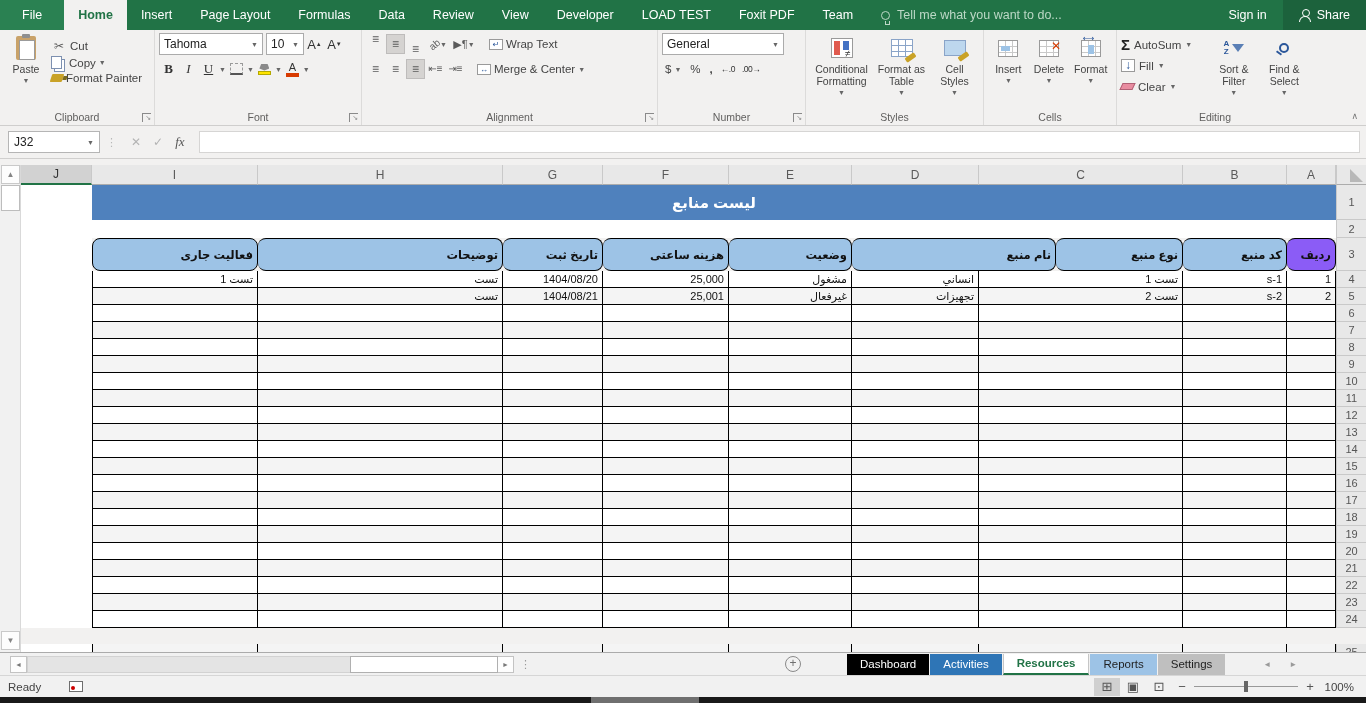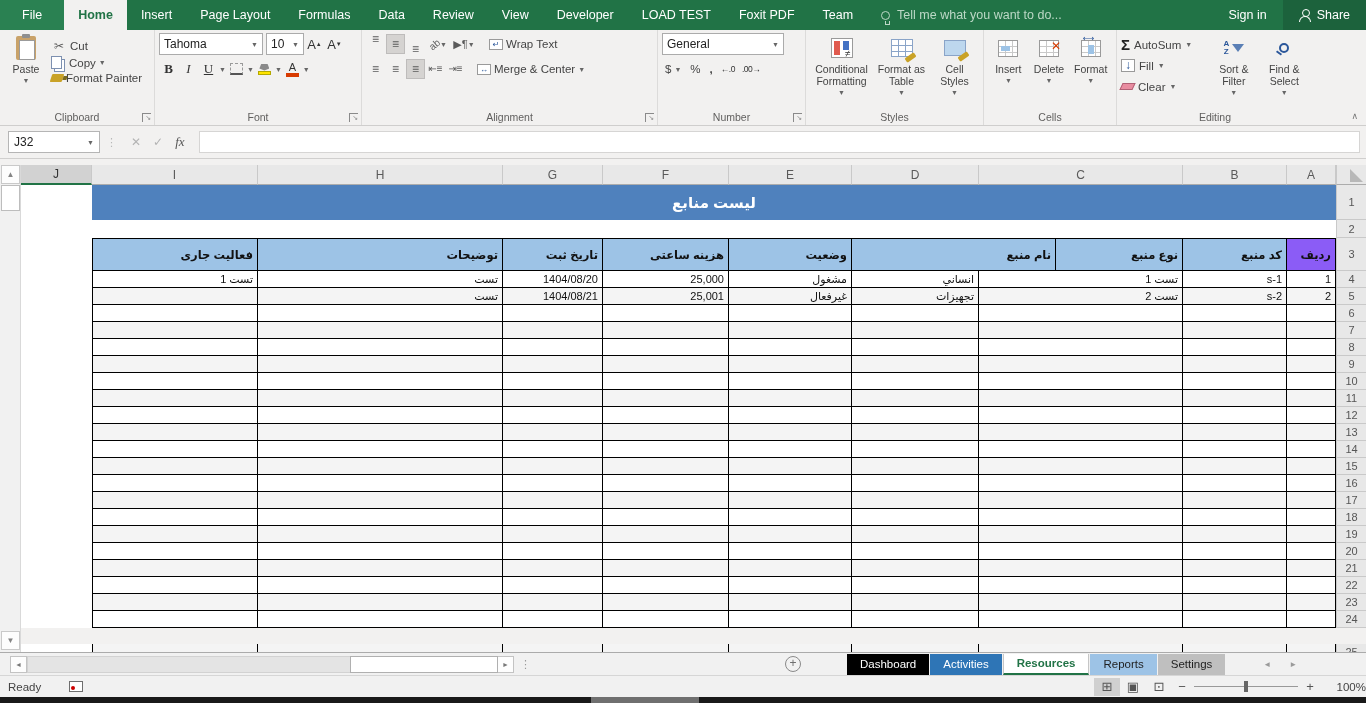--- a/index.html
+++ b/index.html
@@ -110,21 +110,21 @@
   .vbtn.down { position:absolute; bottom:1px; left:0; }
   .gridwrap { position:absolute; left:21px; right:0; top:6px; bottom:0; display:flex; flex-direction:column; }
   .colheads { display:flex; height:20px; flex:none; }
   .ch { background:#e8e8e8; border-right:1px solid #c9c9c9; border-bottom:1px solid #acacac; color:#5a5a5a; font-size:12px; display:flex; align-items:center; justify-content:center; flex:none; }
   .ch.selcol { background:#d2d2d2; border-bottom:2px solid #217346; color:#333; }
   .corner { width:30px; flex:none; background:#e8e8e8; border-left:1px solid #c9c9c9; border-bottom:1px solid #acacac; position:relative; }
   .corner .tri { position:absolute; right:3px; bottom:2px; width:13px; height:13px; background:#b8b8b8; clip-path:polygon(0 0,100% 100%,0 100%); }
   .gr { display:flex; flex:none; }
   .jcell { background:#fff; flex:none; }
   .titlecell { background:#4F81BD; color:#fff; font-weight:bold; font-size:15px; display:flex; align-items:center; justify-content:center; flex:none; direction:rtl; }
-  .hc { background:#9DC3E6; border-right:1px solid #000; border-bottom:1px solid #000; border-top:1px solid #000; color:#111; font-weight:bold; font-size:11.5px; direction:rtl; text-align:right; padding:0 4px; display:flex; align-items:center; justify-content:flex-start; flex:none; overflow:hidden; white-space:nowrap; }
+  .hc { background:#9DC3E6; border-right:1px solid #000; border-bottom:1px solid #000; border-top:1px solid #000; color:#111; font-weight:bold; font-size:11.5px; direction:rtl; text-align:right; padding:0 4px; display:flex; align-items:center; justify-content:flex-start; flex:none; overflow:hidden; white-space:nowrap;border-radius:8px; }
   .tc { background:#fff; border-right:1px solid #000; border-bottom:1px solid #000; font-size:11px; color:#111; direction:rtl; padding:0 4px; display:flex; align-items:center; flex:none; overflow:hidden; white-space:nowrap; }
   .band { background:#f4f4f4; }
   .lb { border-left:1px solid #000; }
   .gut { width:30px; flex:none; background:#e8e8e8; border-left:1px solid #c9c9c9; border-bottom:1px solid #c9c9c9; color:#555; font-size:11px; display:flex; align-items:center; justify-content:center; }
 
   
   .stabs { height:23px; background:#f1f1f1; border-top:1px solid #ababab; display:flex; align-items:center; flex:none; padding-left:10px; }
   .harrow { width:17px; height:17px; background:#fdfdfd; border:1px solid #c3c3c3; color:#777; font-size:7px; display:flex; align-items:center; justify-content:center; flex:none; }
   .htrack { width:470px; height:17px; background:#e4e4e4; border:1px solid #d2d2d2; position:relative; flex:none; }
   .hthumb { position:absolute; left:322px; top:-1px; width:148px; height:17px; background:#fff; border:1px solid #b0b0b0; }
@@ -139,21 +139,21 @@
   .statusbar { height:22px; background:#f1f1f1; border-top:1px solid #d6d6d6; display:flex; align-items:center; flex:none; font-size:11.5px; color:#444; }
   .ready { margin-left:8px; }
   .macro { width:14px; height:11px; border:1px solid #6e6e6e; margin-left:28px; position:relative; background:#fff; }
   .macro:after { content:""; position:absolute; left:1px; bottom:1px; width:4px; height:4px; background:#c00; border-radius:50%; }
   .sb-right { margin-left:auto; display:flex; align-items:center; }
   .viewico { width:26px; height:18px; display:flex; align-items:center; justify-content:center; font-size:13px; color:#555; }
   .viewico.selview { background:#d0d0d0; }
   .zminus,.zplus { width:20px; text-align:center; color:#555; font-size:13px; }
   .ztrack { width:104px; height:1px; background:#999; position:relative; margin:0 2px; }
   .zthumb { position:absolute; left:50px; top:-5px; width:4px; height:11px; background:#666; }
-  .zoomlabel { width:46px; text-align:right; padding-right:0; color:#444; }
+  .zoomlabel { width:46px; text-align:right; padding-right:12px; color:#444; }
 
   
   .bstrip { height:6px; flex:none; background:linear-gradient(90deg,#191919 0,#191919 43.3%,#6f6f6f 43.3%,#6f6f6f 51.2%,#191919 51.2%); }
 </style>
 </head>
 <body>
 
 <div class="tabbar">
   <div id="ribbon-tabs" style="display:flex;align-items:stretch;">
       <div class="rtab file">File</div>

